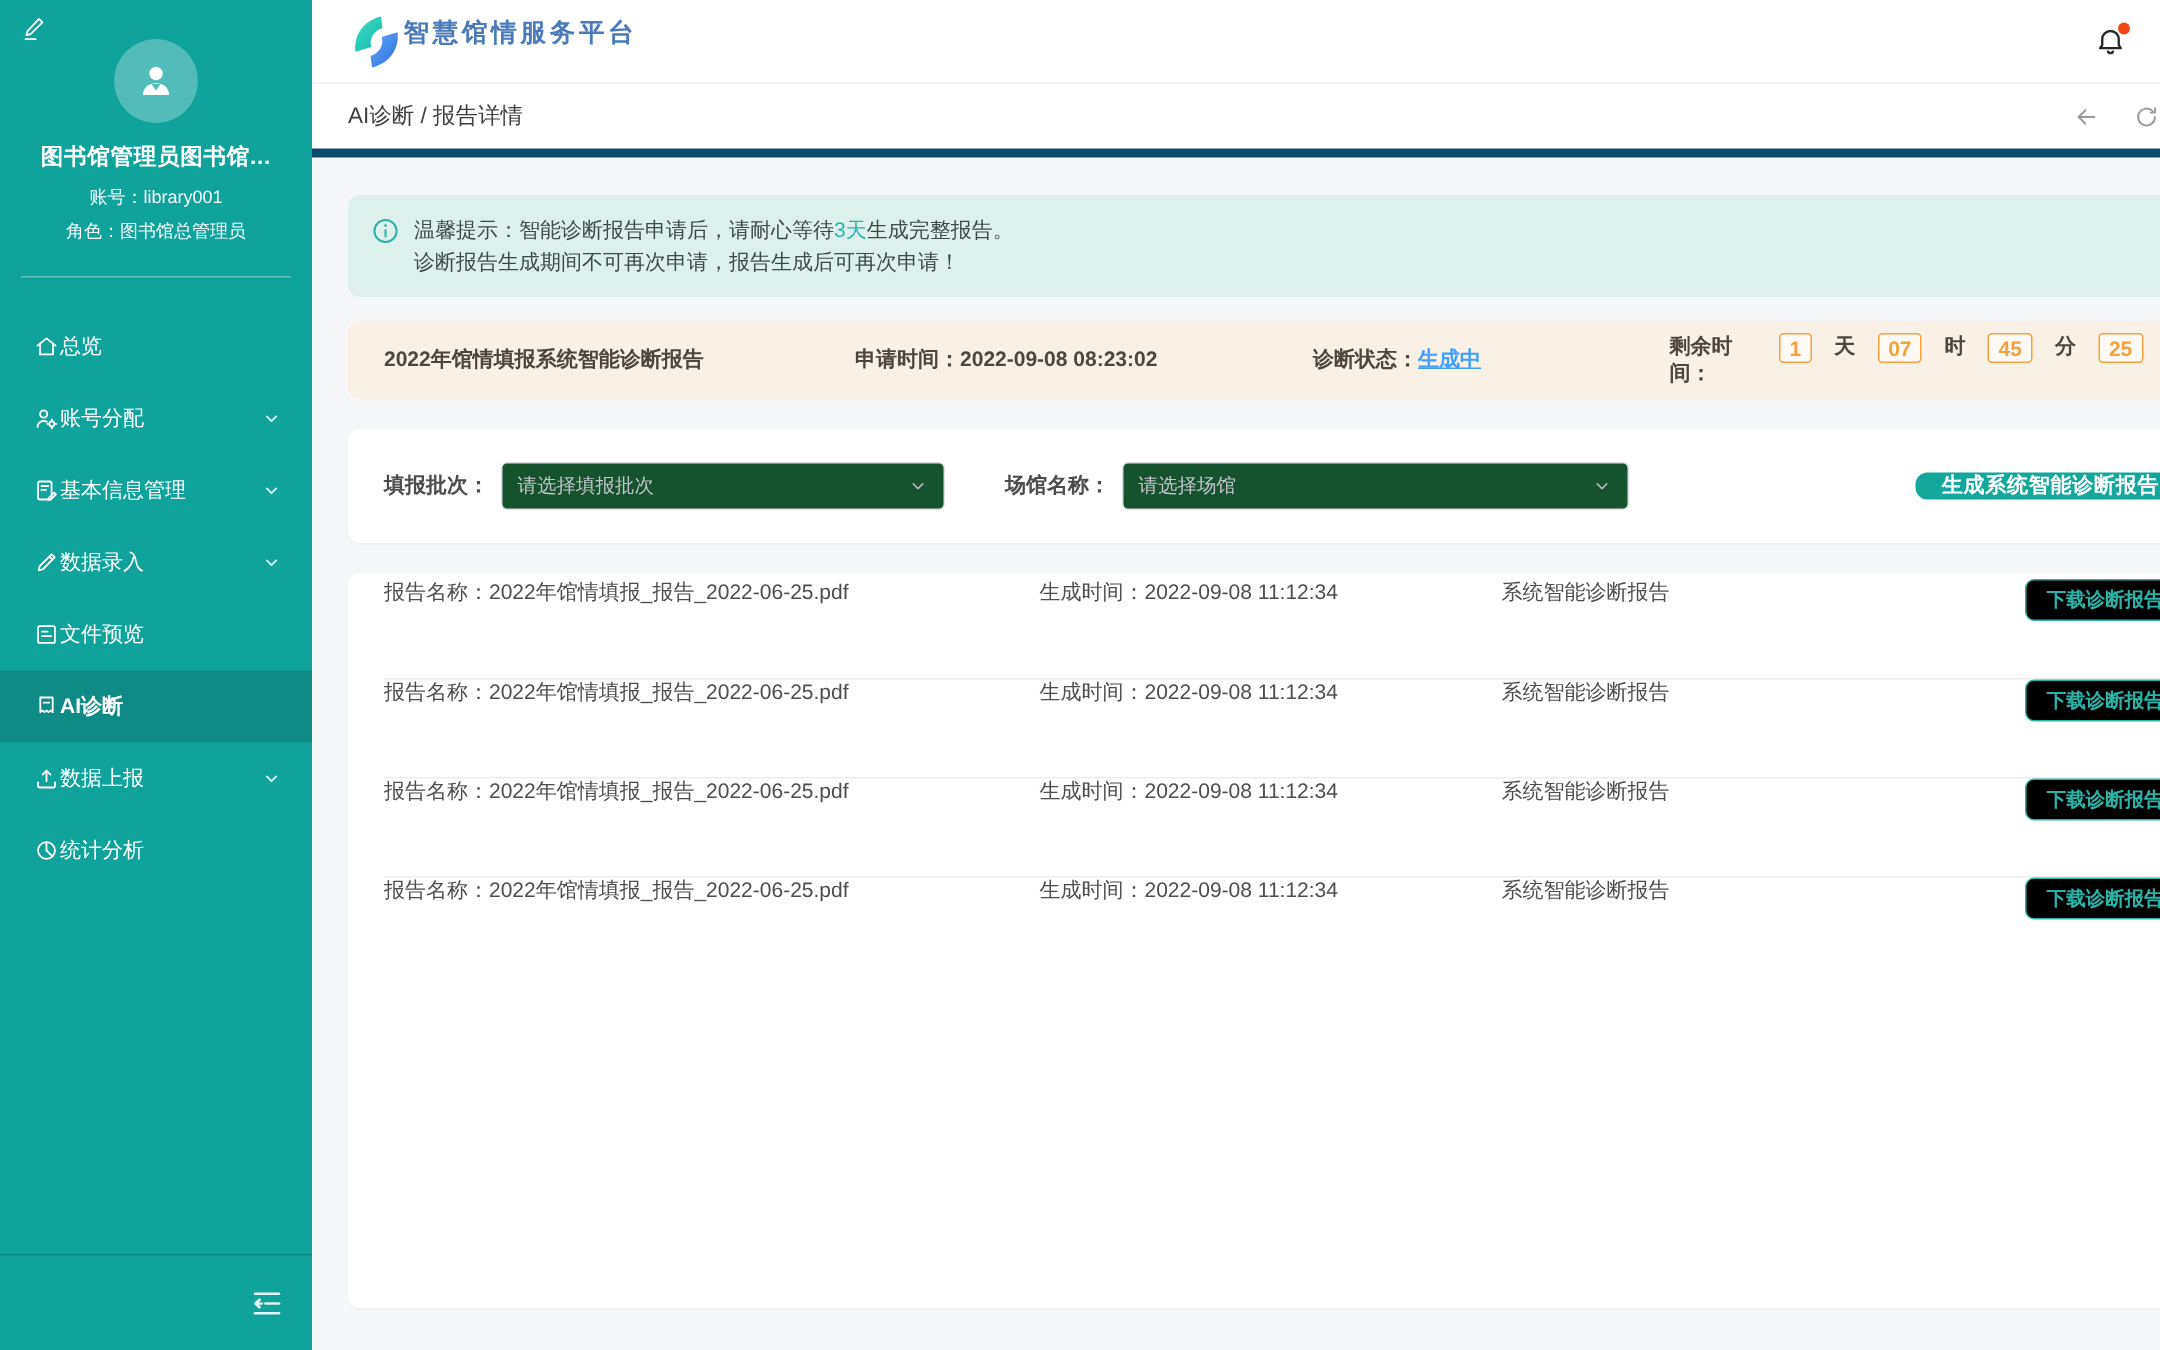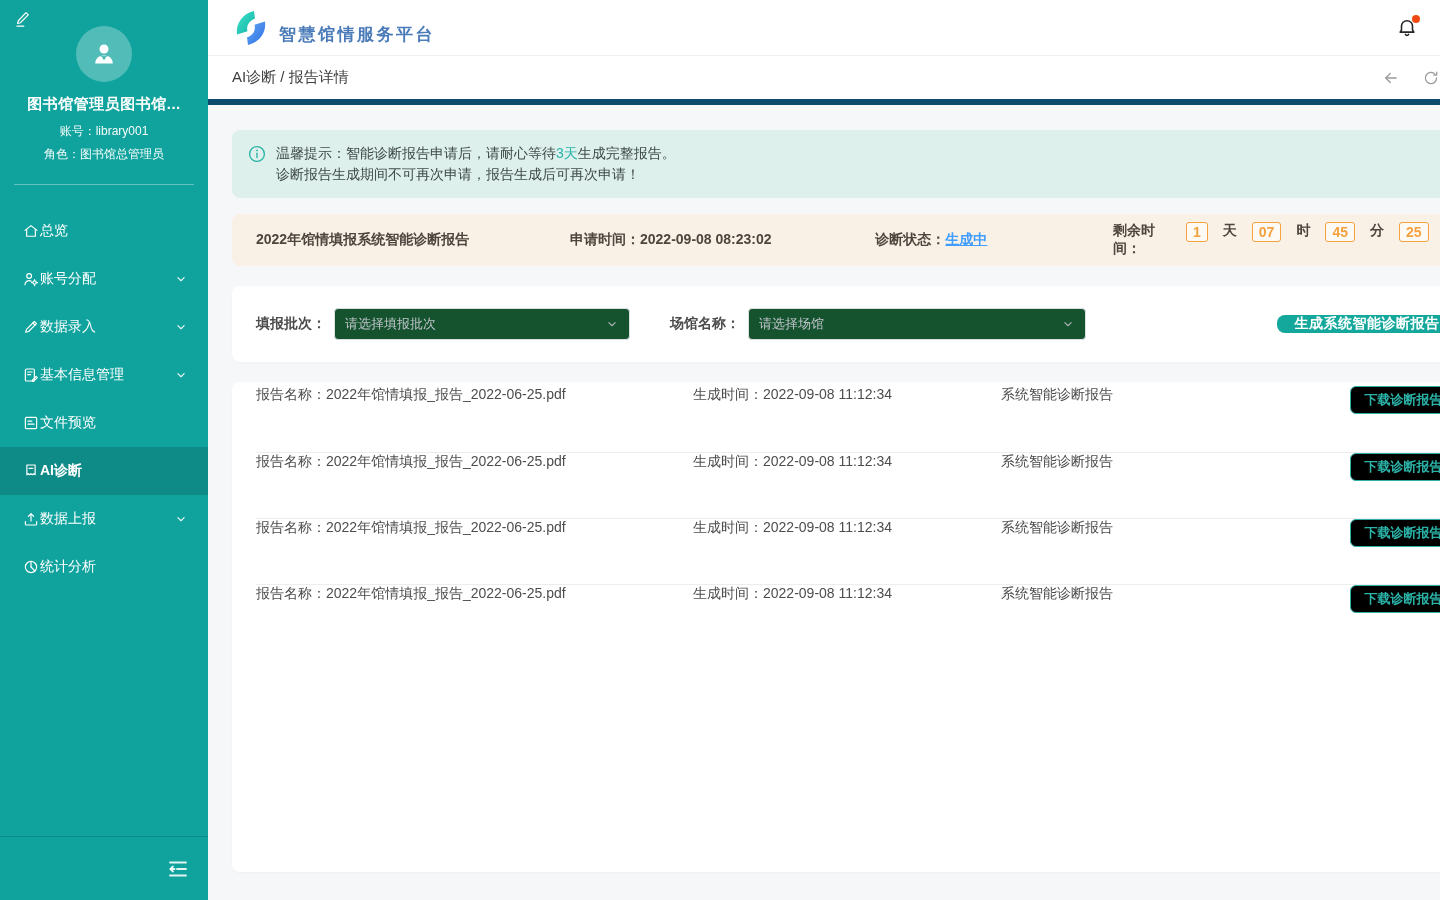--- a/index.html
+++ b/index.html
@@ -43,21 +43,21 @@
   }
   .collapse-btn { cursor:pointer; }
 
   
   .main { flex:1; display:flex; flex-direction:column; }
   .topbar {
     height:56px; background:#fff; border-bottom:1px solid #f0f0f0;
     display:flex; align-items:center; justify-content:space-between;
     padding:0 26px 0 25px;
   }
-  .brand { display:flex; align-items:flex-end; gap:10px; }
+  .brand { display:flex; align-items:flex-start; gap:0; }
   .brand-title { font-size:17px; font-weight:700; color:var(--brand-blue,#4a7bb8); letter-spacing:2.5px; }
   .top-icons { display:flex; align-items:center; gap:40px; }
   .icon-btn { position:relative; cursor:pointer; }
   .badge-dot {
     position:absolute; top:-2px; right:-2px; width:8px; height:8px;
     border-radius:50%; background:var(--badge-red,#f04a14);
   }
 
   .crumbbar {
     height:49px; background:#fff; border-bottom:6px solid #0c4a6e;
@@ -183,41 +183,41 @@
       <span class="chevron">
         <svg width="14" height="14" viewBox="0 0 20 20" fill="none" stroke="#fff" stroke-width="1.6" stroke-linecap="round" stroke-linejoin="round">
             <path d="M5.5 8l4.5 4.5L14.5 8"></path>
           </svg>
       </span>
     </div>
 
     <div class="nav-item">
       <span>
         <svg width="18" height="18" viewBox="0 0 24 24" fill="none" stroke="#fff" stroke-width="1.6" stroke-linecap="round" stroke-linejoin="round">
-          <path d="M5 19l1-3.8L16.5 4.7l2.8 2.8L8.8 18 5 19z"></path>
-            <path d="M14.5 6.7l2.8 2.8"></path>
-        </svg>
-      </span>
-      <span>数据录入</span>
-      <span class="chevron">
-        <svg width="14" height="14" viewBox="0 0 20 20" fill="none" stroke="#fff" stroke-width="1.6" stroke-linecap="round" stroke-linejoin="round">
-            <path d="M5.5 8l4.5 4.5L14.5 8"></path>
-          </svg>
-      </span>
-    </div>
-
-    <div class="nav-item">
-      <span>
-        <svg width="18" height="18" viewBox="0 0 24 24" fill="none" stroke="#fff" stroke-width="1.6" stroke-linecap="round" stroke-linejoin="round">
           <rect x="4.5" y="4" width="12" height="16" rx="1.5"></rect>
             <path d="M7.5 8h6M7.5 11.5h4"></path>
           <path d="M13.8 18.8l5-5 1.6 1.6-5 5h-1.6z"></path>
         </svg>
       </span>
       <span>基本信息管理</span>
+      <span class="chevron">
+        <svg width="14" height="14" viewBox="0 0 20 20" fill="none" stroke="#fff" stroke-width="1.6" stroke-linecap="round" stroke-linejoin="round">
+            <path d="M5.5 8l4.5 4.5L14.5 8"></path>
+          </svg>
+      </span>
+    </div>
+
+    <div class="nav-item">
+      <span>
+        <svg width="18" height="18" viewBox="0 0 24 24" fill="none" stroke="#fff" stroke-width="1.6" stroke-linecap="round" stroke-linejoin="round">
+          <path d="M5 19l1-3.8L16.5 4.7l2.8 2.8L8.8 18 5 19z"></path>
+            <path d="M14.5 6.7l2.8 2.8"></path>
+        </svg>
+      </span>
+      <span>数据录入</span>
       <span class="chevron">
         <svg width="14" height="14" viewBox="0 0 20 20" fill="none" stroke="#fff" stroke-width="1.6" stroke-linecap="round" stroke-linejoin="round">
             <path d="M5.5 8l4.5 4.5L14.5 8"></path>
           </svg>
       </span>
     </div>
 
     <div class="nav-item">
       <span>
         <svg width="18" height="18" viewBox="0 0 24 24" fill="none" stroke="#fff" stroke-width="1.6" stroke-linecap="round" stroke-linejoin="round">

